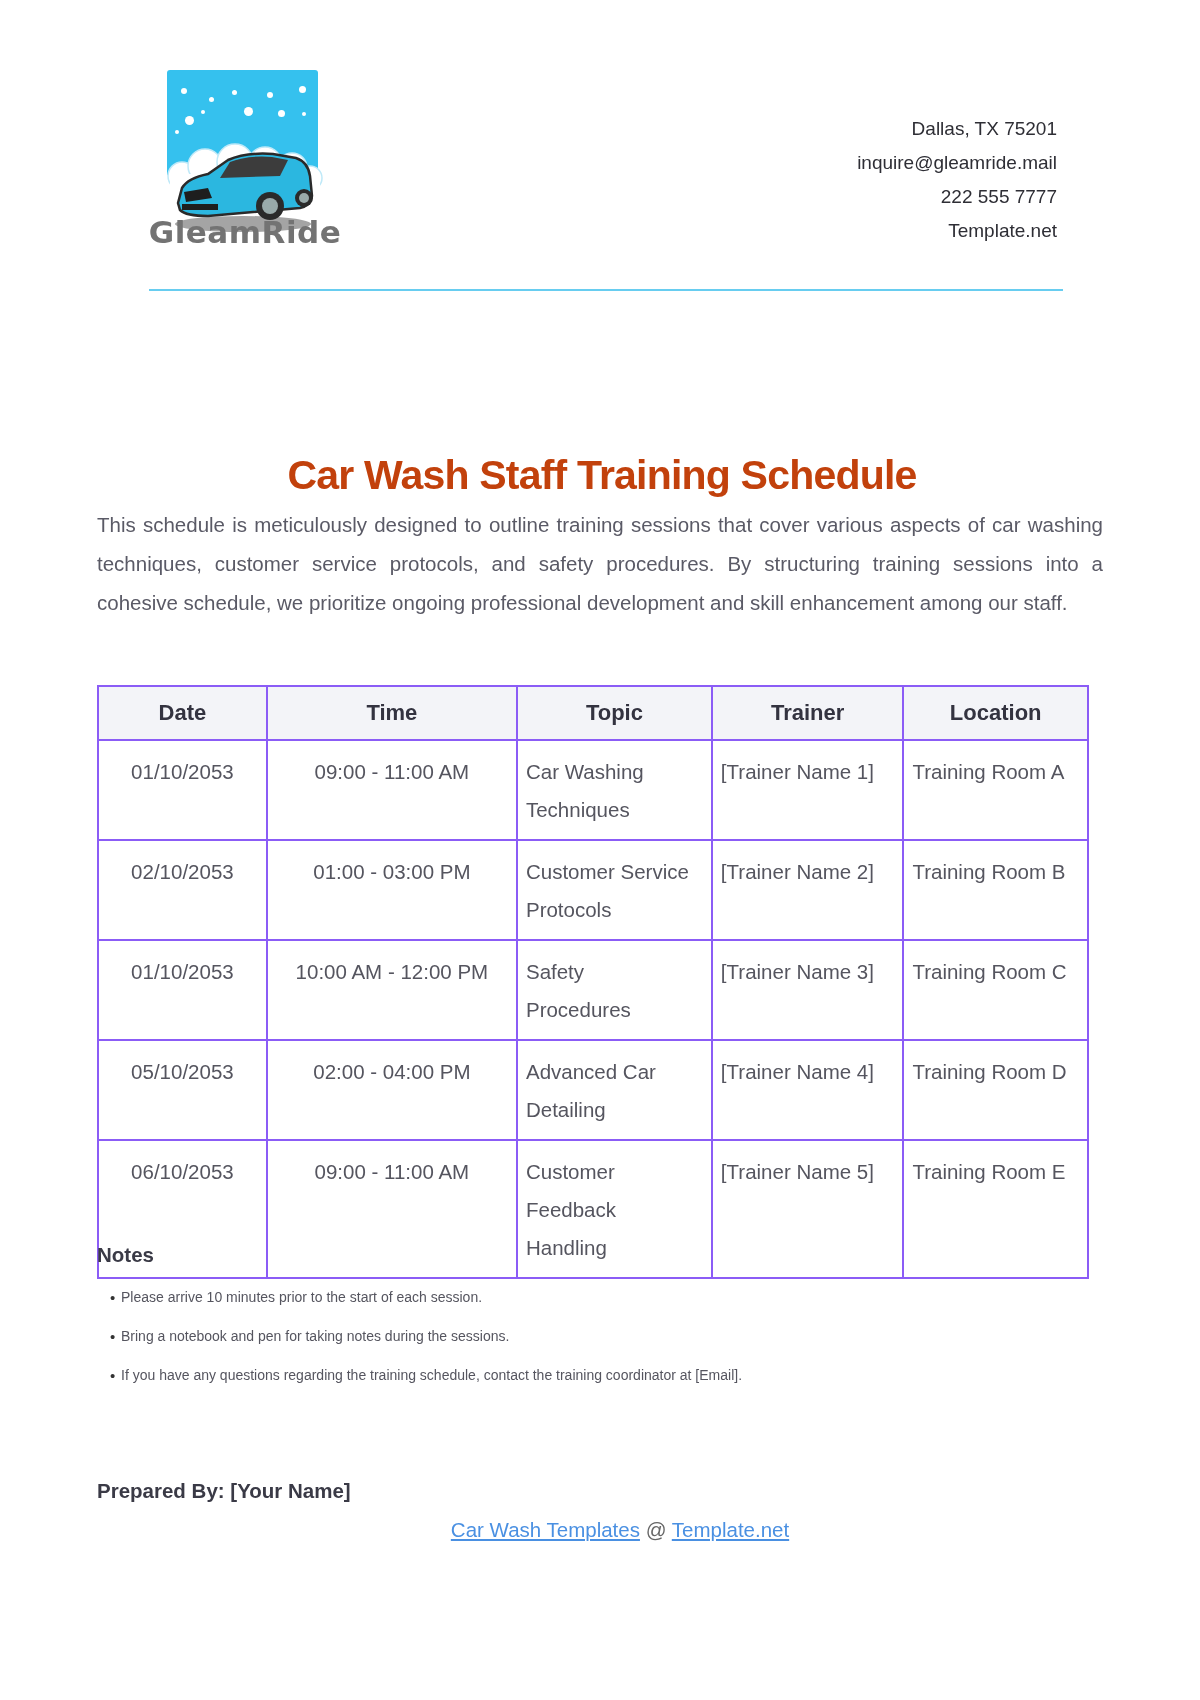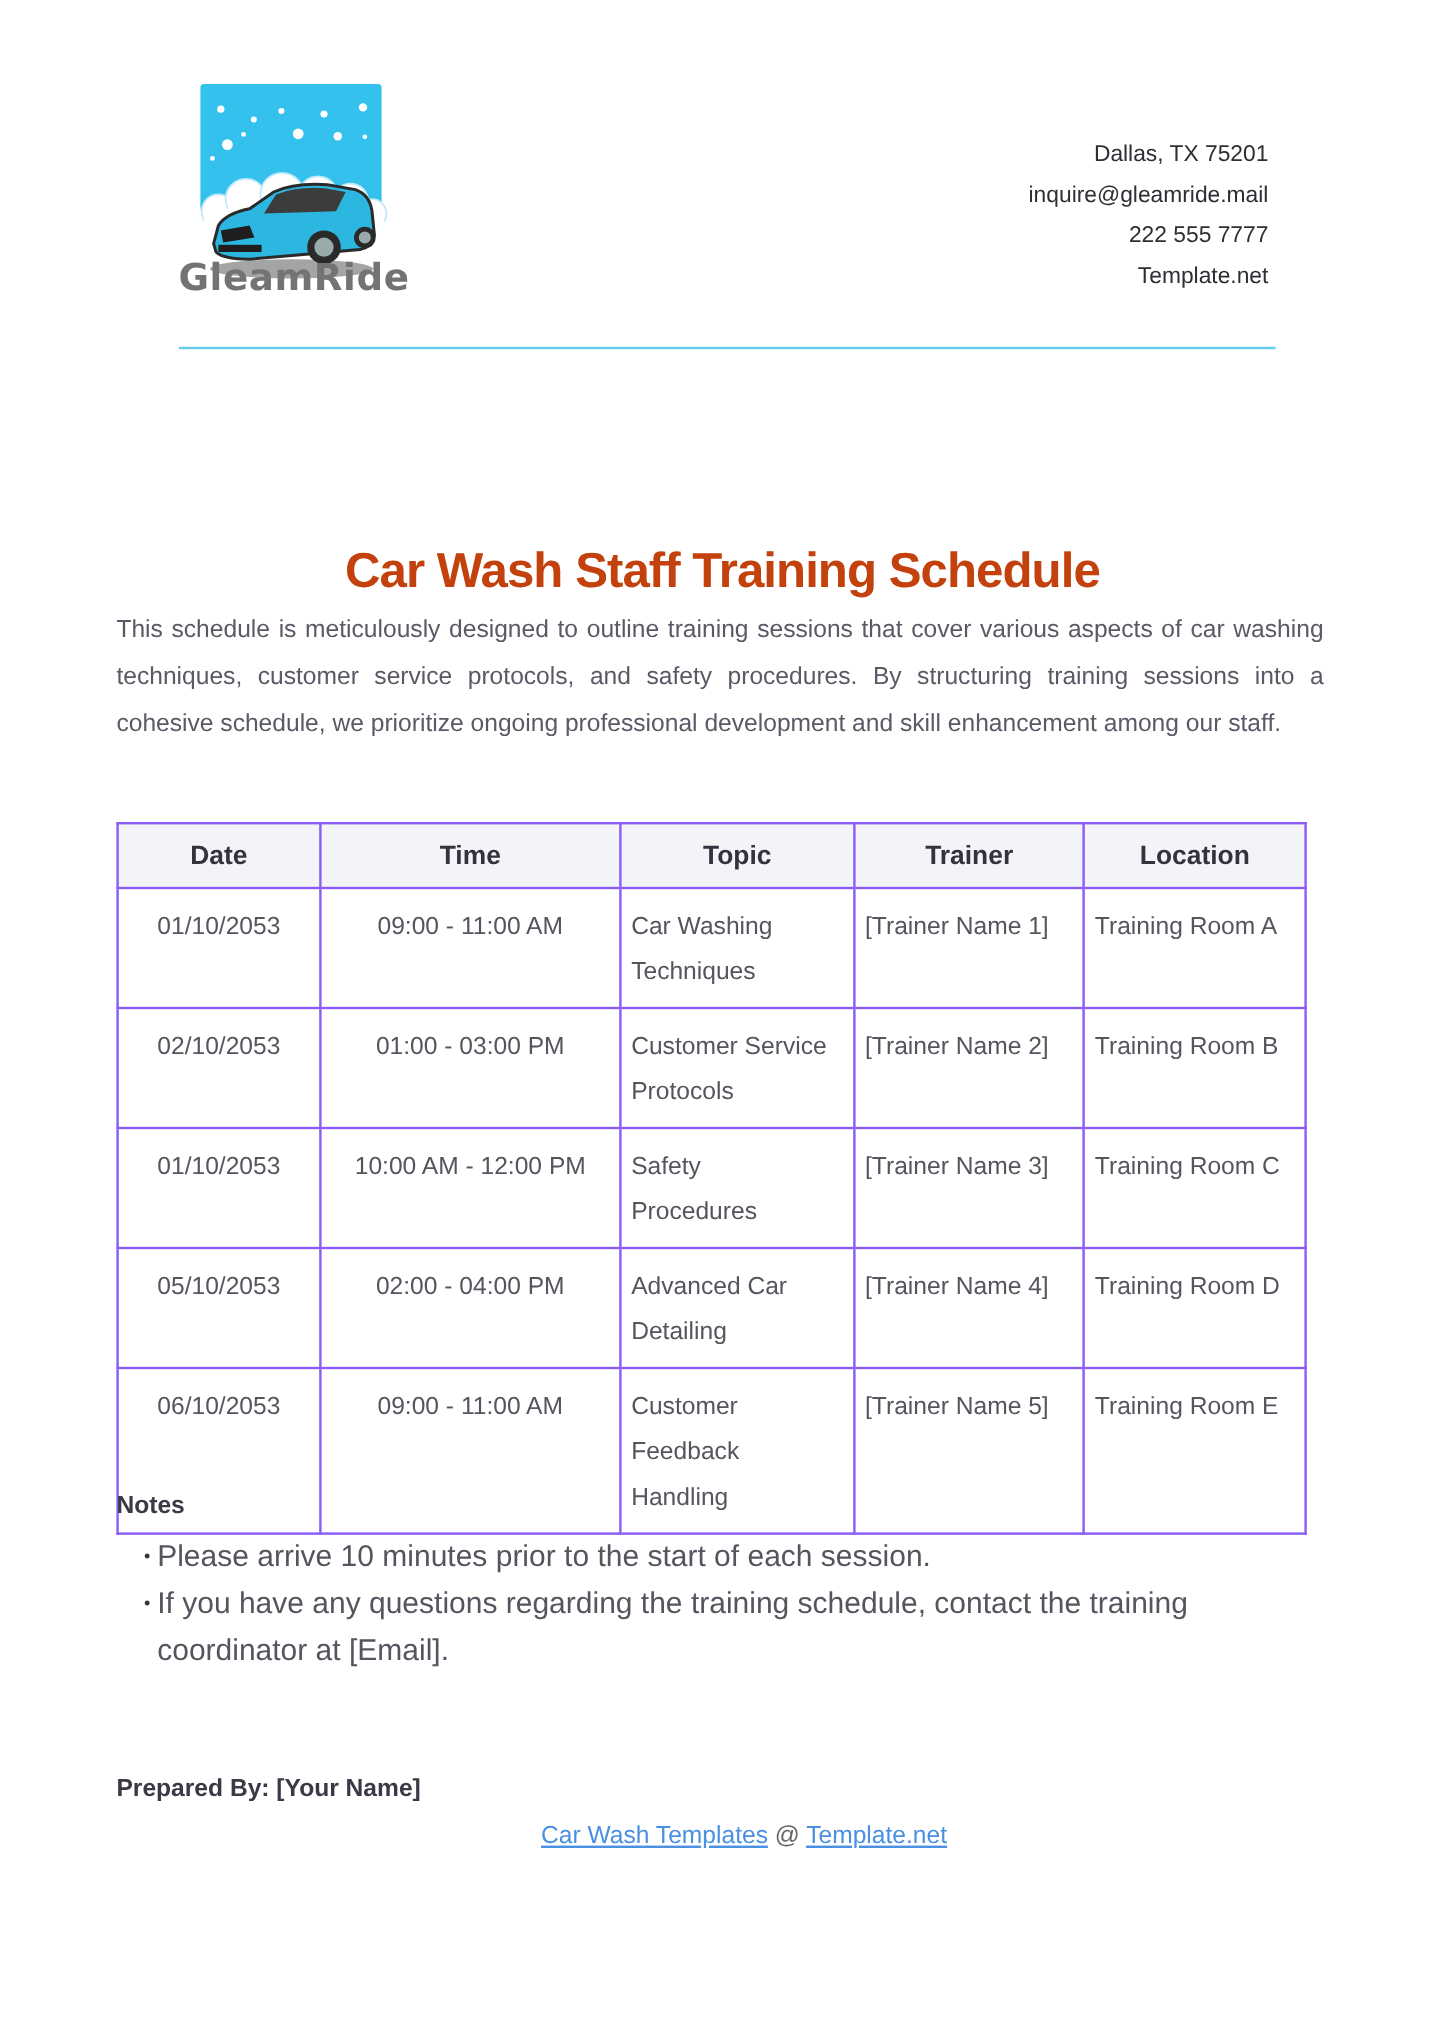--- a/index.html
+++ b/index.html
@@ -23,21 +23,21 @@
 
   .schedule { position: absolute; left: 97px; top: 685px; width: 992px; border-collapse: collapse; font-size: 20.5px; color: #55555f; }
   .schedule th, .schedule td { border: 2px solid #8b5cf6; vertical-align: top; }
   .schedule th { background: #f3f4f8; height: 54px; font-weight: 700; color: #333340; font-size: 22px; text-align: center; vertical-align: middle; }
   .schedule td { padding: 12px 8px 10px 8px; line-height: 38px; }
   .schedule td.c { text-align: center; }
   .schedule tr.r2 td { height: 91px; }
   .schedule tr.r3 td { height: 130px; }
 
   .notes-title { position: absolute; left: 97px; top: 1243px; font-size: 20.5px; font-weight: 700; color: #3a3a46; }
-  .notes { position: absolute; left: 120px; top: 1278px; width: 980px; list-style: none; font-size: 25px; line-height: 39px; color: #55555f; }
+  .notes { position: absolute; left: 110px; top: 1278px; width: 980px; list-style: none; font-size: 14px; line-height: 39px; color: #55555f; }
   .notes li { position: relative; padding-left: 11px; }
   .notes li::before { content: "•"; position: absolute; left: 0; top: 0; font-size: 15px; color: #333; }
   .prepared { position: absolute; left: 97px; top: 1479px; font-size: 20.5px; font-weight: 700; color: #3a3a46; }
 
   .footer { position: absolute; left: 0; top: 1518px; width: 1200px; text-align: center; font-size: 20.5px; color: #666; margin-left: 20px; }
   .footer a { color: #4a90e2; text-decoration: underline; }
 </style>
 </head>
 <body>
 
@@ -144,20 +144,21 @@
       <td style="padding-right:60px">Customer Feedback Handling</td>
       <td>[Trainer Name 5]</td>
       <td>Training Room E</td>
     </tr>
   </tbody>
 </table>
 
 <div class="notes-title">Notes</div>
 <ul class="notes">
   <li>Please arrive 10 minutes prior to the start of each session.</li>
+  <li>Bring a notebook and pen for taking notes during the sessions.</li>
   <li>If you have any questions regarding the training schedule, contact the training coordinator at [Email].</li>
 </ul>
 <div class="prepared">Prepared By: [Your Name]</div>
 
 <div class="footer">
   <a>Car Wash Templates</a>
   <span>@</span>
   <a>Template.net</a>
 </div>
 

